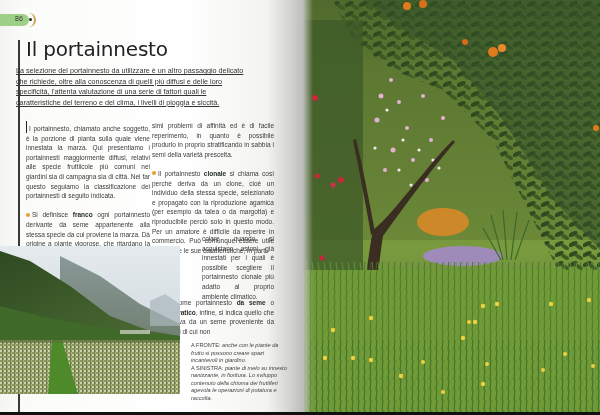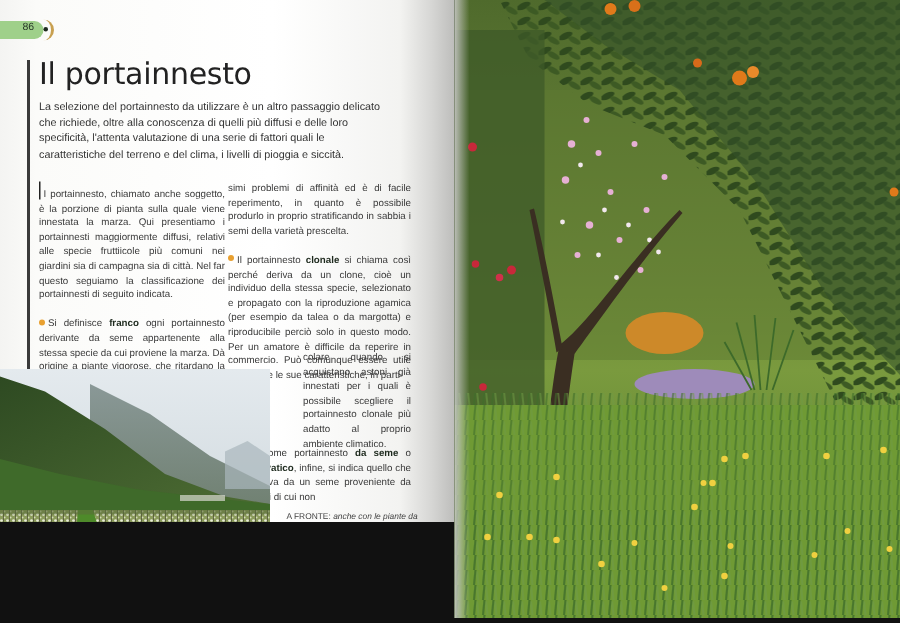--- a/index.html
+++ b/index.html
@@ -3,21 +3,21 @@
   <meta charset="utf-8">
   <style>
     * { margin: 0; padding: 0; box-sizing: border-box; }
     html, body { width: 600px; height: 415px; overflow: hidden; background: #111; }
     body { font-family: "Liberation Sans", sans-serif; color: #2a2a2a; position: relative; }
 
     .spread { position: absolute; left: 0; top: 0; width: 600px; height: 415px; background: #111; }
 
     
     .page-left {
-      position: absolute; left: 0; top: 0; width: 303px; height: 348px;
+      position: absolute; left: 0; top: 0; width: 303px; height: 412px;
       background: linear-gradient(to right, #f4f4f2 0%, #fbfbf9 8%, #ffffff 60%, #f3f3f1 88%, #d6d6d4 95%, #bdbdbb 100%);
       overflow: hidden;
     }
     .page-num-tab {
       position: absolute; left: 0; top: 14px; width: 29px; height: 12px;
       background: #9fd08a; border-radius: 0 6px 6px 0;
     }
     .page-num {
       position: absolute; left: 15px; top: 15px; font-size: 7px; color: #2a3a2a;
     }
@@ -29,21 +29,21 @@
       border-right: 2px solid #c8a050; border-radius: 0 8px 8px 0;
     }
     .title-rule {
       position: absolute; left: 18px; top: 40px; width: 1.5px; height: 372px; background: #3a3a3a;
     }
     .page-title {
       position: absolute; left: 26px; top: 37px; font-size: 20px; color: #222; letter-spacing: -0.2px;
       font-family: "DejaVu Sans", sans-serif; font-weight: normal;
     }
     .intro {
-      position: absolute; left: 26px; top: 66px; width: 230px; font-size: 7.2px; line-height: 10.5px; color: #333;
+      position: absolute; left: 16px; top: 66px; width: 230px; font-size: 7.2px; line-height: 10.5px; color: #333; text-decoration: underline;
     }
     .col {
       position: absolute; font-size: 6.5px; line-height: 9.6px; color: #3a3a3a; text-align: justify;
     }
     .col1 { left: 26px; top: 121px; width: 124px; }
     .col2 { left: 152px; top: 121px; width: 122px; }
     .col2b { left: 202px; top: 234px; width: 72px; }
     .col2c { left: 168px; top: 298px; width: 106px; }
     .para { margin-bottom: 9.6px; }
     .dropcap-bar { display: inline-block; width: 1px; height: 12px; background: #222; vertical-align: -2px; margin-right: 2px; }

